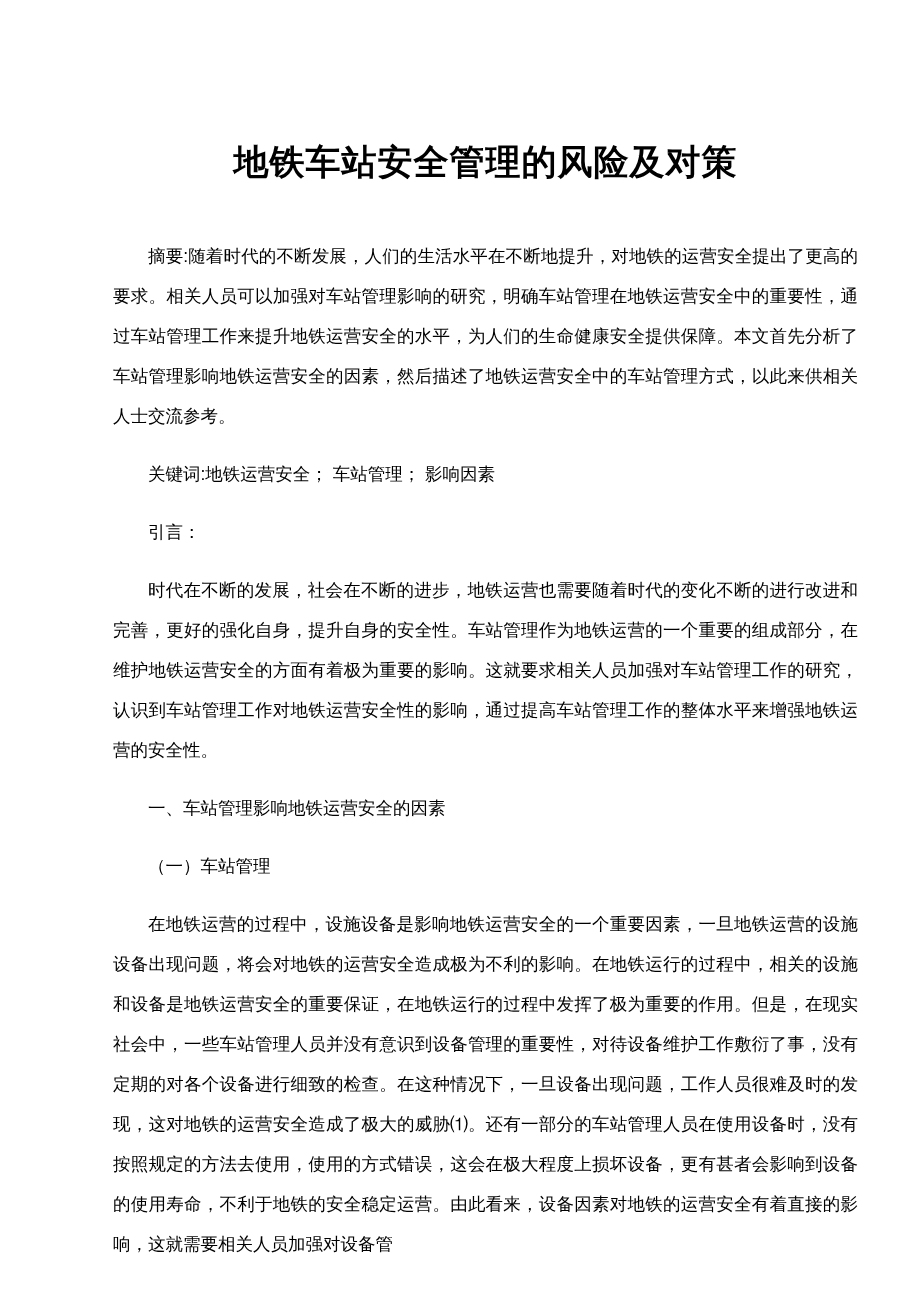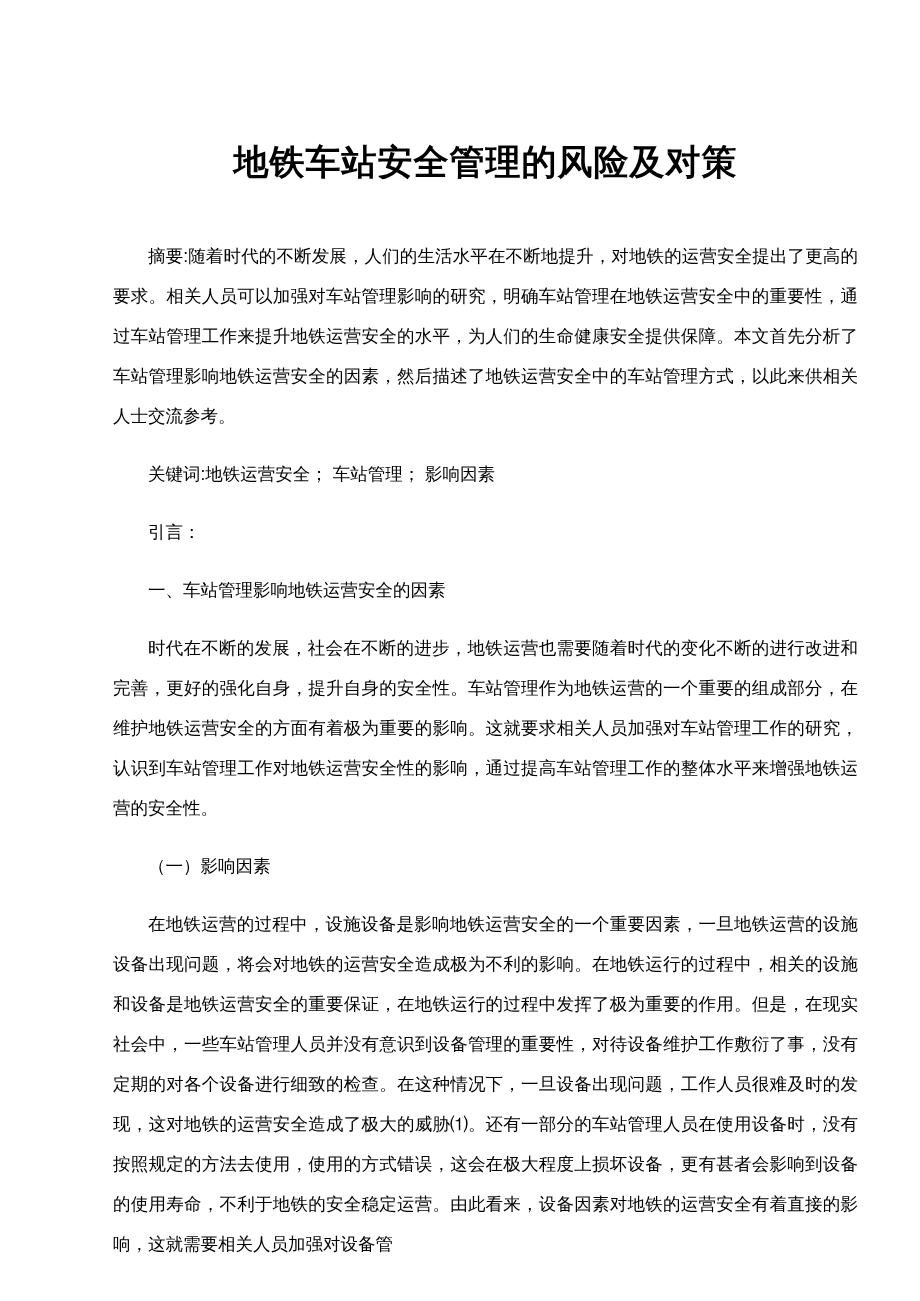--- a/index.html
+++ b/index.html
@@ -51,21 +51,21 @@
 <div class="page">
 
   <h1 class="doc-title">地铁车站安全管理的风险及对策</h1>
 
   <p class="para">摘要:随着时代的不断发展，人们的生活水平在不断地提升，对地铁的运营安全提出了更高的要求。相关人员可以加强对车站管理影响的研究，明确车站管理在地铁运营安全中的重要性，通过车站管理工作来提升地铁运营安全的水平，为人们的生命健康安全提供保障。本文首先分析了车站管理影响地铁运营安全的因素，然后描述了地铁运营安全中的车站管理方式，以此来供相关人士交流参考。</p>
 
   <p class="para"><span class="kw-label">关键词</span><span>:地铁运营安全； 车站管理； 影响因素</span></p>
 
   <p class="para bold">引言：</p>
 
+  <p class="para">时代在不断的发展，社会在不断的进步，地铁运营也需要随着时代的变化不断的进行改进和完善，更好的强化自身，提升自身的安全性。车站管理作为地铁运营的一个重要的组成部分，在维护地铁运营安全的方面有着极为重要的影响。这就要求相关人员加强对车站管理工作的研究，认识到车站管理工作对地铁运营安全性的影响，通过提高车站管理工作的整体水平来增强地铁运营的安全性。</p>
+
   <p class="para bold">一、车站管理影响地铁运营安全的因素</p>
 
-  <p class="para">时代在不断的发展，社会在不断的进步，地铁运营也需要随着时代的变化不断的进行改进和完善，更好的强化自身，提升自身的安全性。车站管理作为地铁运营的一个重要的组成部分，在维护地铁运营安全的方面有着极为重要的影响。这就要求相关人员加强对车站管理工作的研究，认识到车站管理工作对地铁运营安全性的影响，通过提高车站管理工作的整体水平来增强地铁运营的安全性。</p>
-
-  <p class="para bold">（一）影响因素</p>
+  <p class="para bold">（一）车站管理</p>
 
   <p class="para">在地铁运营的过程中，设施设备是影响地铁运营安全的一个重要因素，一旦地铁运营的设施设备出现问题，将会对地铁的运营安全造成极为不利的影响。在地铁运行的过程中，相关的设施和设备是地铁运营安全的重要保证，在地铁运行的过程中发挥了极为重要的作用。但是，在现实社会中，一些车站管理人员并没有意识到设备管理的重要性，对待设备维护工作敷衍了事，没有定期的对各个设备进行细致的检查。在这种情况下，一旦设备出现问题，工作人员很难及时的发现，这对地铁的运营安全造成了极大的威胁⑴。还有一部分的车站管理人员在使用设备时，没有按照规定的方法去使用，使用的方式错误，这会在极大程度上损坏设备，更有甚者会影响到设备的使用寿命，不利于地铁的安全稳定运营。由此看来，设备因素对地铁的运营安全有着直接的影响，这就需要相关人员加强对设备管</p>
 
 </div>
 
 </body></html>

